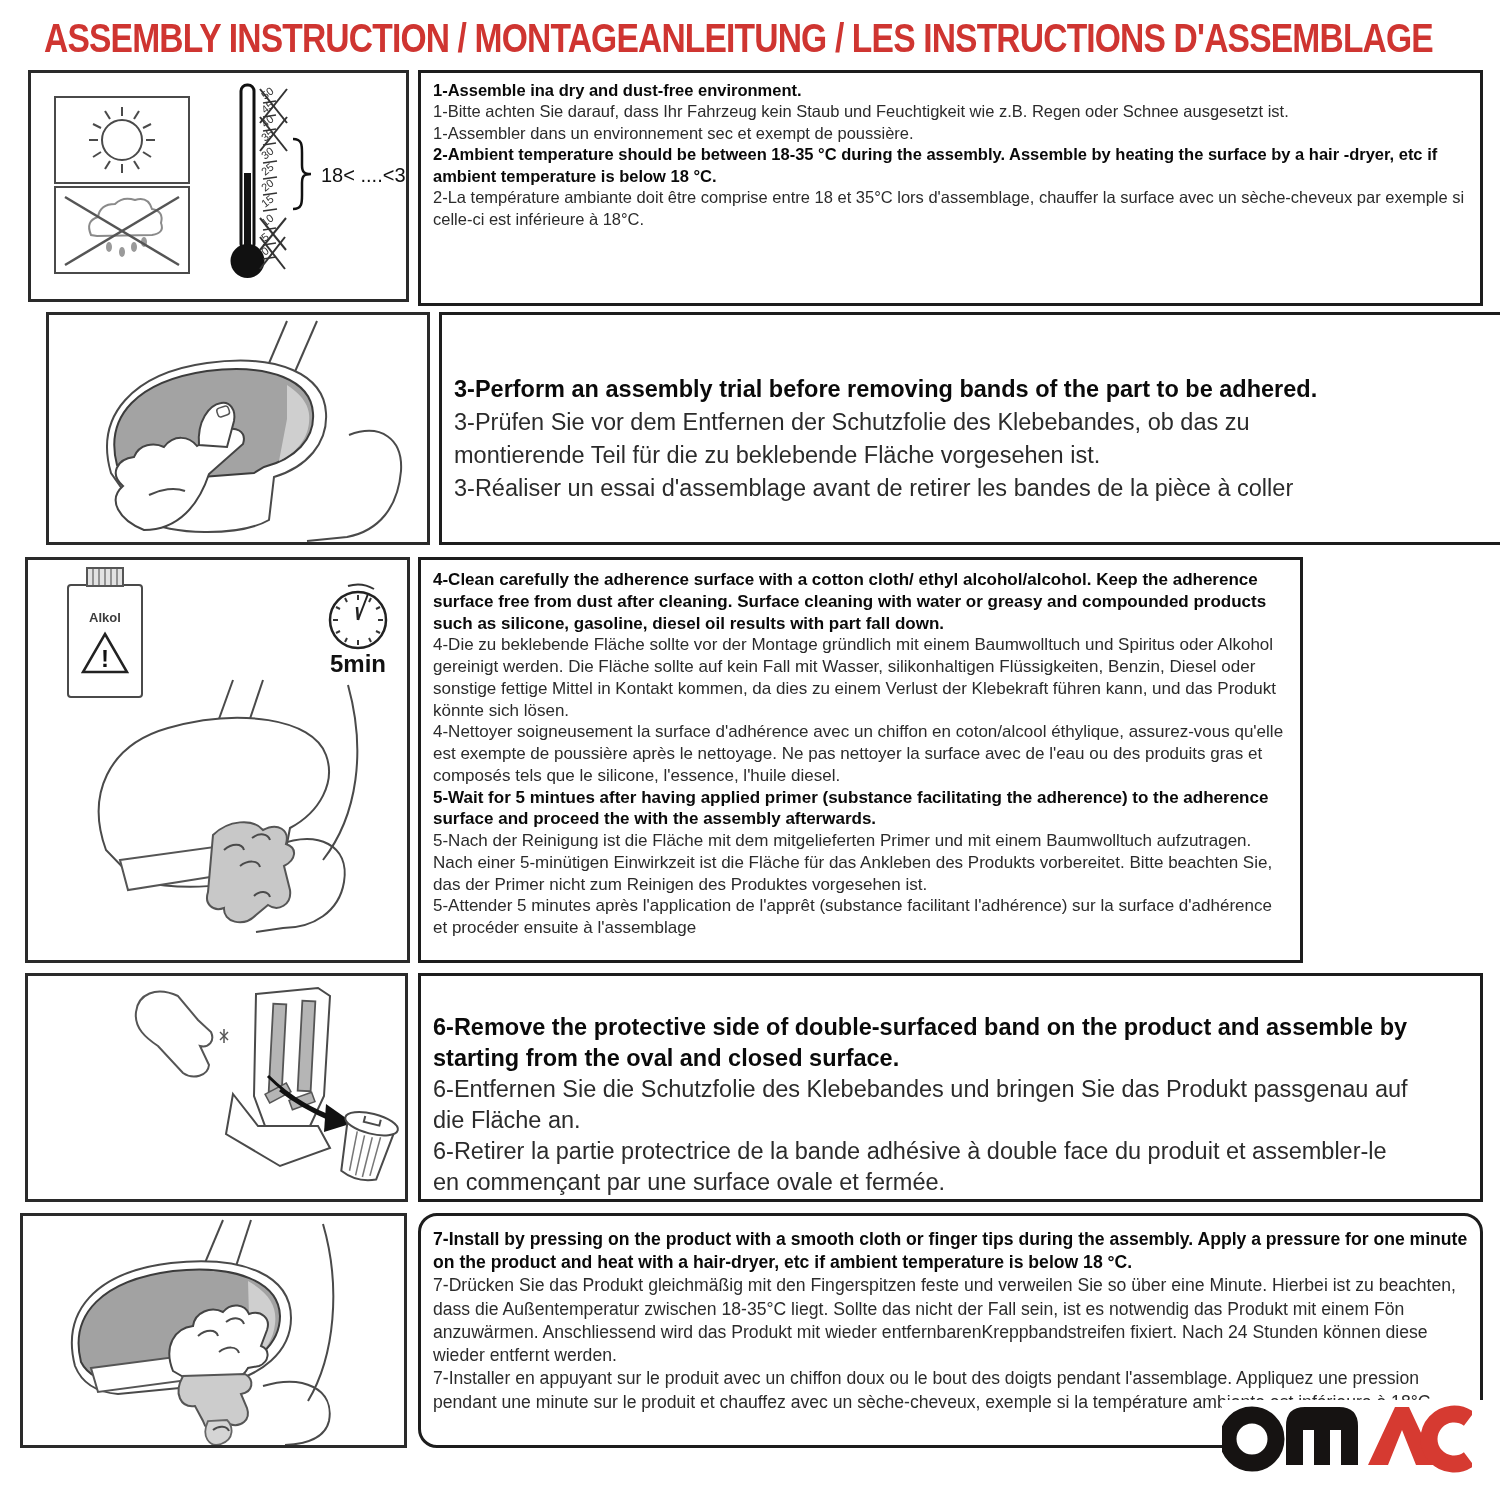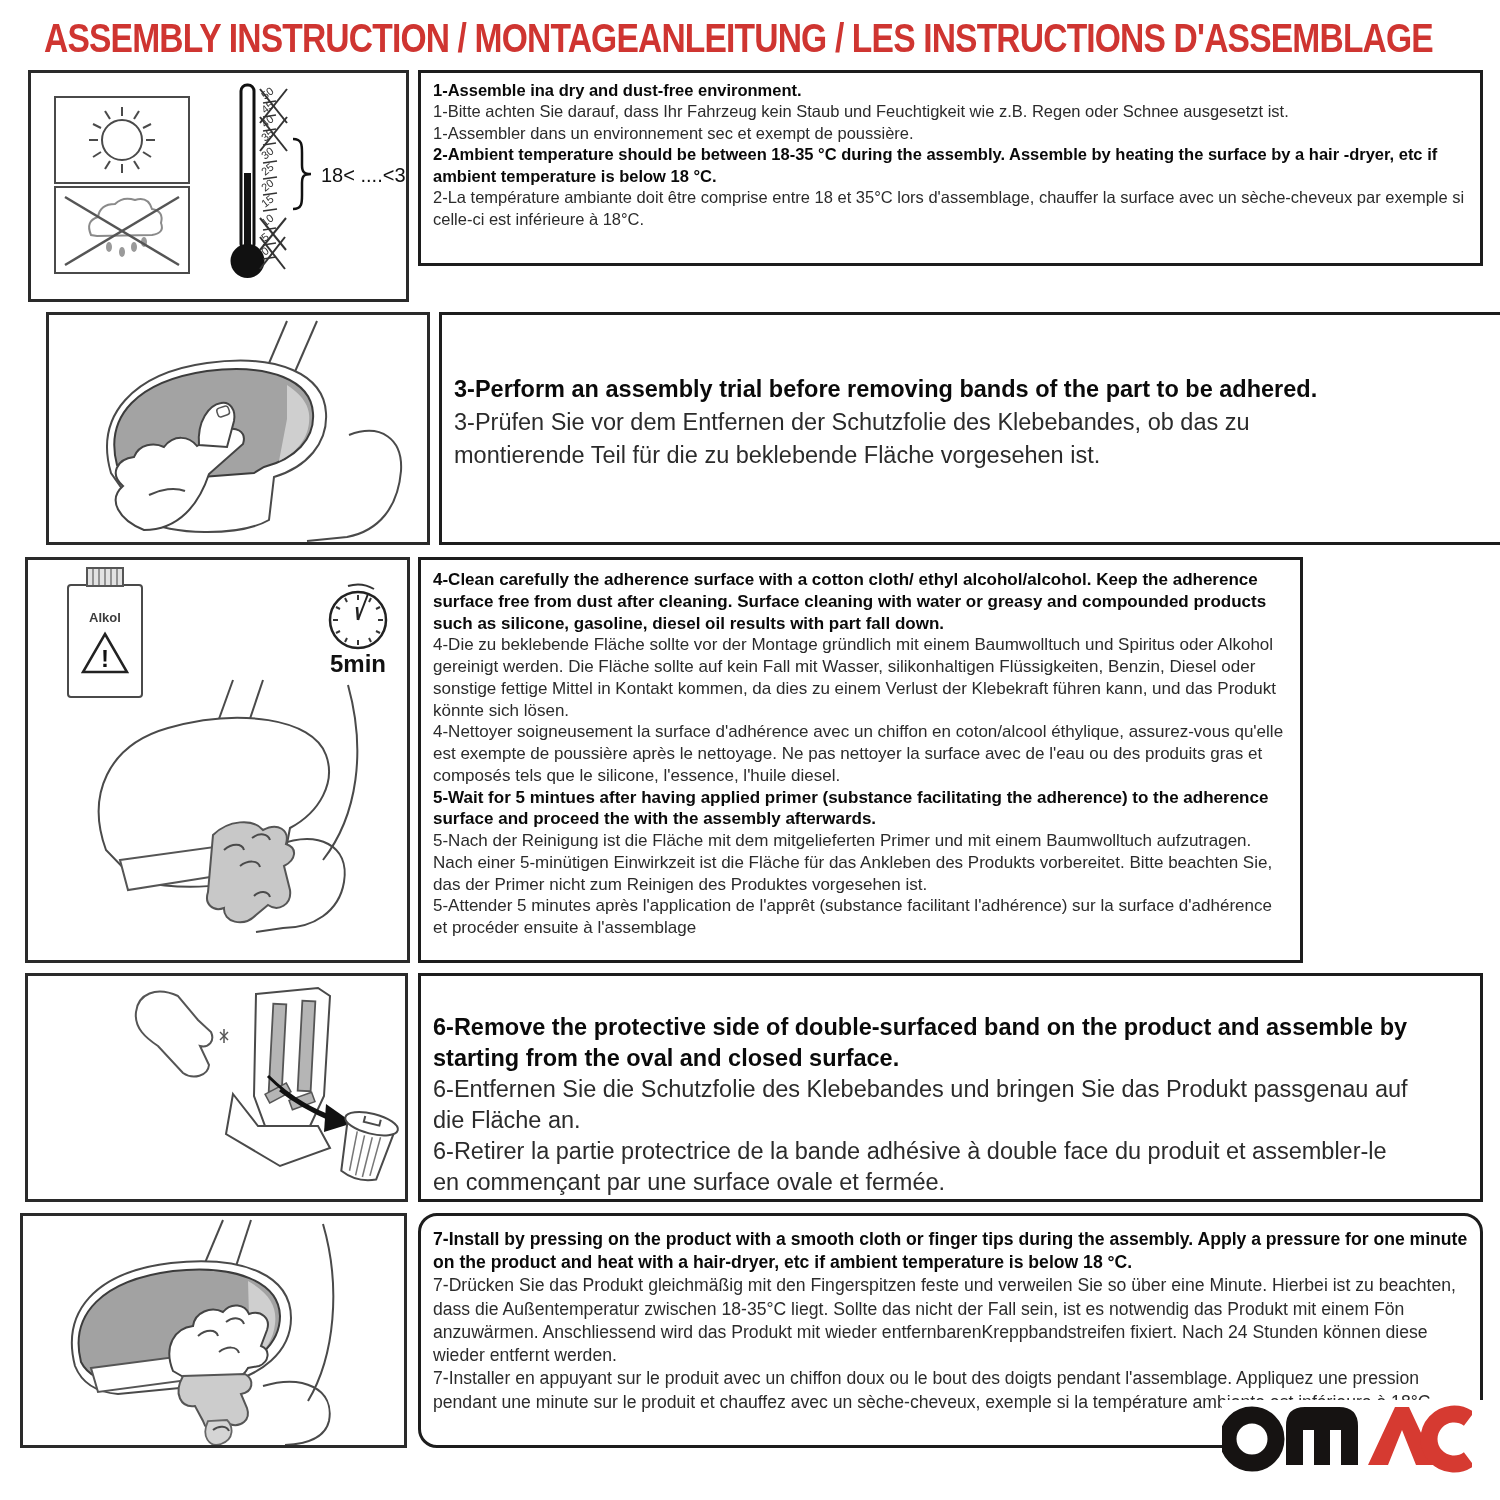--- a/index.html
+++ b/index.html
@@ -101,21 +101,21 @@
           <line x1="229" y1="145" x2="255" y2="177"></line>
             <line x1="255" y1="145" x2="229" y2="177"></line>
           <line x1="229" y1="164" x2="254" y2="196"></line>
             <line x1="254" y1="164" x2="229" y2="196"></line>
         </g>
         <path d="M262,66 C271,66 271,72 271,80 L271,92 C271,99 273,101 280,101 C273,101 271,103 271,110 L271,122 C271,130 271,136 262,136" stroke="#111" stroke-width="2.5" fill="none"></path>
         <text x="290" y="109" font-size="20" fill="#111">18&lt; ....&lt;35 C</text>
       </g>
     </svg>
   </div>
-  <div class="tbox" style="left:418px;top:0;width:1065px;height:196px;">
+  <div class="tbox" style="left:418px;top:0;width:1065px;height:236px;">
     <div class="tx s1" style="padding:7px 12px 0 12px;">
       <p class="b">1-Assemble ina dry and dust-free environment.</p>
       <p>1-Bitte achten Sie darauf, dass Ihr Fahrzeug kein Staub und Feuchtigkeit wie z.B. Regen oder Schnee ausgesetzt ist.</p>
       <p>1-Assembler dans un environnement sec et exempt de poussière.</p>
       <p class="b gap">2-Ambient temperature should be between 18-35 °C  during the assembly. Assemble by heating the surface by a hair -dryer, etc if ambient temperature is below 18 °C.</p>
       <p>2-La température ambiante doit être comprise entre 18 et 35°C lors d'assemblage, chauffer la surface avec un sèche-cheveux par exemple si celle-ci est inférieure à 18°C.</p>
     </div>
   </div>
 </div>
 
@@ -131,20 +131,21 @@
       <path d="M95,215 C70,205 58,185 74,171 C60,159 68,144 85,142 C90,129 105,127 115,132 C125,119 140,121 148,131 L172,117 C187,109 198,117 194,129 L160,159 C150,189 130,215 95,215 Z" fill="#fff" stroke="#444" stroke-width="2"></path>
       <path d="M150,130 C148,106 160,90 172,88 C181,86 187,95 185,106 L178,132 Z" fill="#fff" stroke="#444" stroke-width="2"></path>
       <rect x="168" y="92" width="12" height="9" rx="3" fill="none" stroke="#555" stroke-width="1.5" transform="rotate(-18 174 96)"></rect>
       <path d="M100,180 C112,174 126,172 136,176" class="sk"></path>
     </svg>
   </div>
   <div class="tbox" style="left:418px;top:0;width:1065px;height:233px;">
     <div class="tx s2" style="padding:58px 12px 0 12px;max-width:944px;box-sizing:border-box;">
       <p class="b">3-Perform an assembly trial before removing bands of the part to be adhered.</p>
       <p>3-Prüfen Sie vor dem Entfernen der Schutzfolie des Klebebandes, ob das zu montierende Teil für die zu beklebende Fläche vorgesehen ist.</p>
+      <p>3-Réaliser un essai d'assemblage avant de retirer les bandes de la pièce à coller</p>
     </div>
   </div>
 </div>
 
 <div class="row" style="top:557px;height:406px;">
   <div class="ibox" style="left:25px;top:0;width:385px;height:406px;">
     <svg width="379" height="400" viewBox="0 0 379 400">
       <g>
         <rect x="40" y="25" width="74" height="112" rx="3" class="skw" stroke-width="2.5"></rect>
         <rect x="59" y="8" width="36" height="18" fill="#e2e2e2" stroke="#555" stroke-width="2"></rect>

